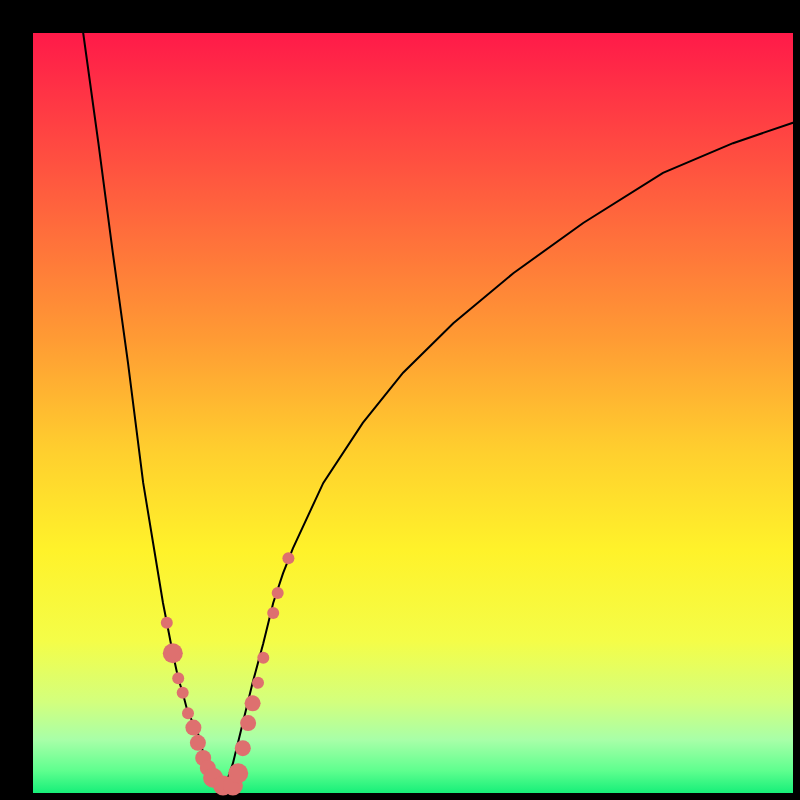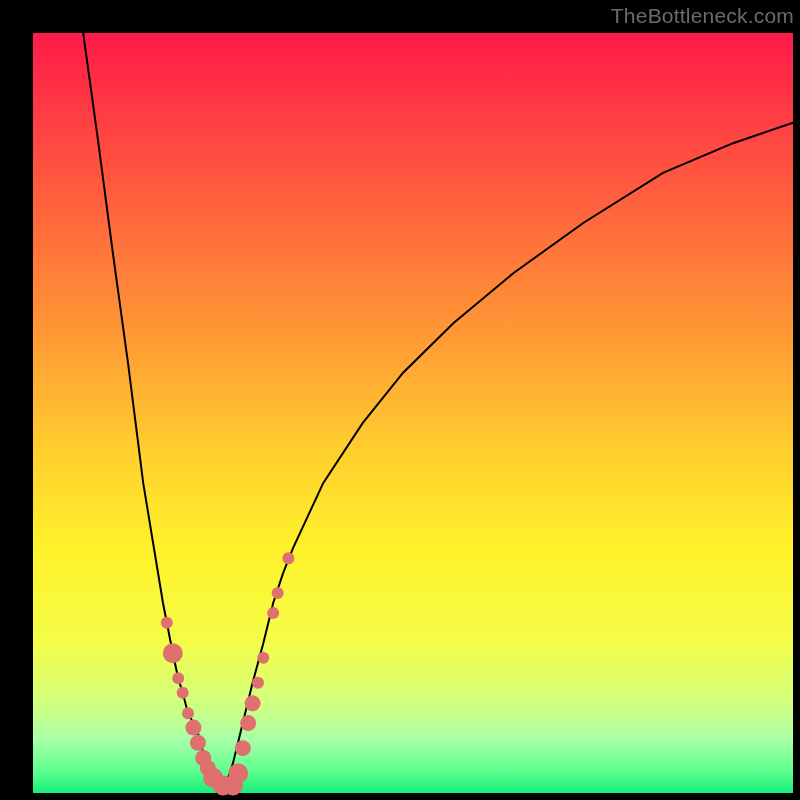--- a/index.html
+++ b/index.html
@@ -64,21 +64,20 @@
   }
   .marker {
     fill: #de706f;
     stroke: none;
   }
 </style>
 </head>
 <body>
 
 <div class="frame">
-  <div class="watermark">TheBottleneck.com</div>
   <div class="plot">
     <svg class="curve-layer" viewBox="0 0 760 760" preserveAspectRatio="none">
       <path id="curve-left" class="curve" d="M50.2 0.0 L65.4 110.2 L79.8 219.6 L95.0 329.8 L110.2 449.9 L120.1 510.0 L130.0 570.0 L139.8 620.2 L145.2 645.2 L149.7 659.7 L155.0 680.2 L160.4 690.1 L164.9 700.0 L170.2 719.7 L174.8 730.4 L180.1 740.2 L190.0 760.0"></path>
       <path id="curve-right" class="curve" d="M190.0 760.0 L199.9 730.4 L209.8 690.1 L219.6 649.8 L230.3 610.3 L240.2 570.0 L250.0 540.4 L259.9 515.3 L290.3 449.9 L329.8 389.9 L370.1 339.7 L420.3 290.3 L480.3 240.2 L550.2 190.0 L630.0 139.8 L700.0 110.2 L760.0 89.7"></path>
       <g id="markers">
           <circle cx="133.8" cy="589.8" r="6" class="marker"></circle>
           <circle cx="139.8" cy="620.2" r="10" class="marker"></circle>
           <circle cx="145.2" cy="645.2" r="6" class="marker"></circle>
           <circle cx="149.7" cy="659.7" r="6" class="marker"></circle>
           <circle cx="155.0" cy="680.2" r="6" class="marker"></circle>

